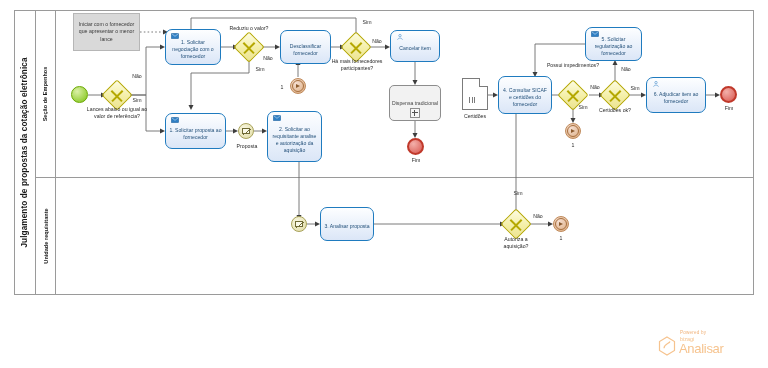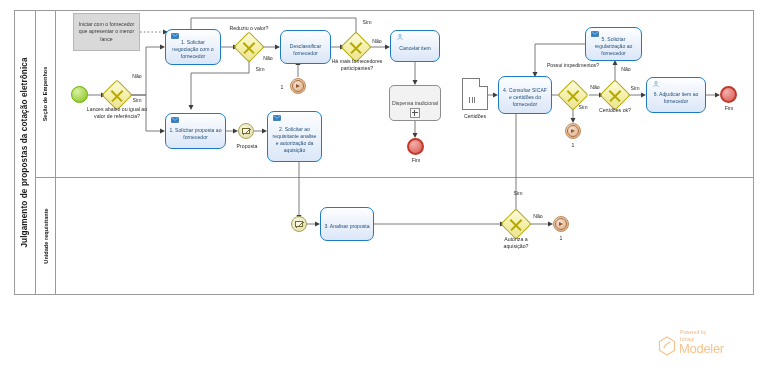--- a/index.html
+++ b/index.html
@@ -353,18 +353,18 @@
 
   <div class="brand">
     <div class="pb">Powered by</div>
     <div class="row">
       <svg class="hex" viewBox="0 0 24 26">
         <path d="M12 1 L22 7 L22 19 L12 25 L2 19 L2 7 Z" fill="none" stroke="#f6c38e" stroke-width="1.6"></path>
         <path d="M8 16 C8 10 15 10 16 7" fill="none" stroke="#f6c38e" stroke-width="1.6"></path>
       </svg>
       <div class="words">
         <div class="bz">bizagi</div>
-        <div class="md">Modeler</div>
+        <div class="md">Analisar</div>
       </div>
     </div>
   </div>
 
 </div>
 
 </body></html>

